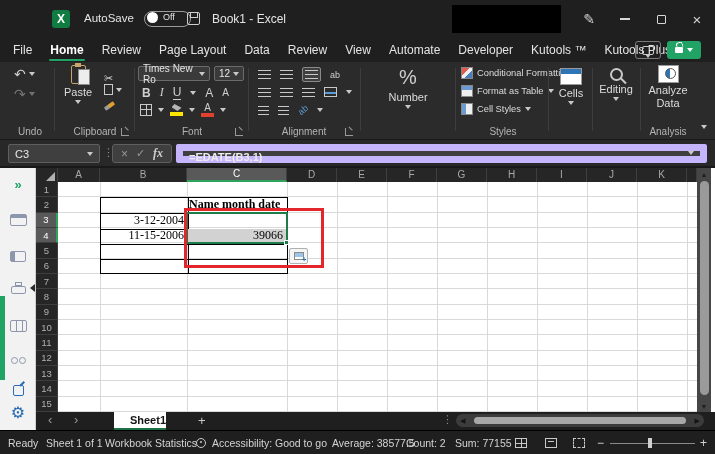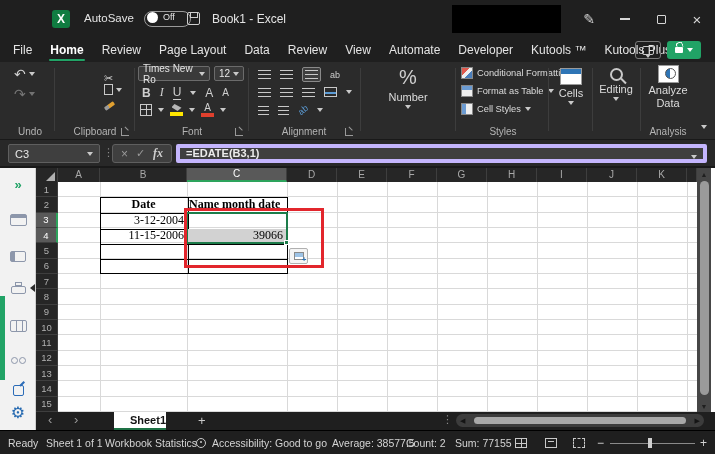--- a/index.html
+++ b/index.html
@@ -66,21 +66,21 @@
 .cellsic{width:22px;height:17px;border:1px solid #9a9a9a;background:linear-gradient(#2e75b6 0 5px,#fff 5px),linear-gradient(#c9c9c9,#c9c9c9) 0 11px/100% 1px no-repeat,linear-gradient(#c9c9c9,#c9c9c9) 11px 0/1px 100% no-repeat}
 .magbig{width:13px;height:13px;border:2px solid #c9c9c9;border-radius:50%;position:relative}
 .magbig:after{content:"";position:absolute;width:7px;height:2px;background:#c9c9c9;transform:rotate(45deg);right:-6px;bottom:-3px}
 .anlz{width:21px;height:18px;border:1px solid #9a9a9a;background:#fff;position:relative}
 .anlz:after{content:"";position:absolute;right:2px;top:2px;width:9px;height:9px;border:1.6px solid #555;border-radius:50%;background:linear-gradient(90deg,#2e75b6 0 50%,#fff 50%)}
 .bigbtn{display:flex;flex-direction:column;align-items:center;gap:2px}
 
 .fbar{position:absolute;left:0;top:140px;width:715px;height:28px;background:#282828;border-bottom:2px solid #191919}
 .namebox{position:absolute;left:8px;top:4px;width:92px;height:19px;background:#3f3f3f;border:1px solid #5f5f5f;border-radius:2px;display:flex;align-items:center;justify-content:space-between;padding:0 6px;color:#e8e8e8;font-size:11px}
 .fxgrp{position:absolute;left:112px;top:4px;width:60px;height:19px;background:#3f3f3f;border:1px solid #5f5f5f;border-radius:3px;display:flex;align-items:center;justify-content:space-around;padding:0 4px}
-.ffield{position:absolute;left:176px;top:4px;width:531px;height:19px;background:#3f3f3f;border:4px solid #c4b5fd;border-radius:2px;display:flex;align-items:flex-end;justify-content:space-between;padding:0 6px;color:#ececec;font-size:11px;font-weight:bold}
+.ffield{position:absolute;left:176px;top:4px;width:531px;height:19px;background:#3f3f3f;border:7px solid #c4b5fd;border-radius:2px;display:flex;align-items:flex-start;justify-content:space-between;padding:0 6px;color:#ececec;font-size:11px;font-weight:bold}
 
 .sidebar{position:absolute;left:0;top:168px;width:36px;height:262px;background:#f2f2f2;border-right:1px solid #d0d0d0}
 .sbbtn{position:absolute;left:6px;width:24px;height:24px;display:flex;align-items:center;justify-content:center}
 .sbx{border:1.5px solid #8d97ab;border-radius:2px}
 .greenbar{position:absolute;left:0;top:128px;width:5px;height:84px;background:#21a366}
 .sbcollapse{position:absolute;right:0;top:116px;width:0;height:0;border-top:4px solid transparent;border-bottom:4px solid transparent;border-right:5px solid #2b2b2b}
 
 .sheet{position:absolute;left:36px;top:168px;width:679px;height:244px;background:#fff}
 .colhdrs{position:absolute;left:0;top:0;height:14px;display:flex;background:#262626}
 .ch{height:14px;border-right:1px solid #3e3e3e;color:#a8a8a8;font-size:10px;text-align:center;line-height:14px;background:#262626}
@@ -192,20 +192,25 @@
         </div>
       <div class="abs" style="left:6px;top:24px;display:flex;gap:3px;align-items:center;opacity:.45">
           <span class="icn" style="font-size:14px">↷</span>
           <span class="cv"></span>
         </div>
       <div class="glabel">Undo</div>
     </div>
     <div class="gsep" style="left:54px"></div>
 
     <div class="grp" style="left:58px;width:74px">
+      <div class="abs bigbtn" style="left:2px;top:3px;width:36px">
+        <div class="clipb"></div>
+        <span class="rbtxt">Paste</span>
+        <span class="cv"></span>
+      </div>
       <div class="abs" style="left:46px;top:6px"><span class="icn" style="font-size:11px">✂</span></div>
       <div class="abs" style="left:46px;top:22px;display:flex;gap:3px;align-items:center">
           <div class="copyic"></div>
           <span class="cv"></span>
         </div>
       <div class="abs" style="left:46px;top:42px">
           <div class="fpaint"></div>
         </div>
       <div class="glabel">Clipboard</div>
       <div class="launch"></div>
@@ -415,21 +420,20 @@
       <div class="rh">9</div>
       <div class="rh">10</div>
       <div class="rh">11</div>
       <div class="rh">12</div>
       <div class="rh">13</div>
       <div class="rh">14</div>
       <div class="rh">15</div>
     </div>
     <div class="xtable"></div>
     <div class="cell" style="left:152px;top:61px;width:98px;height:14px;background:#d2d2d2"></div>
-    <div class="cell" style="left:64px;top:29px;width:87px;justify-content:center;font-weight:bold">Date</div>
     <div class="cell" style="left:153px;top:29px;width:97px;font-weight:bold">Name month date</div>
     <div class="cell" style="left:64px;top:45px;width:84px;justify-content:flex-end">3-12-2004</div>
     <div class="cell" style="left:64px;top:60px;width:84px;justify-content:flex-end">11-15-2006</div>
     <div class="cell" style="left:151px;top:60px;width:96px;justify-content:flex-end">39066</div>
     <div class="selbox">
         <div class="fillhandle"></div>
       </div>
     <div class="redbox"></div>
     <div class="afbtn">
         <div class="afic"></div>

